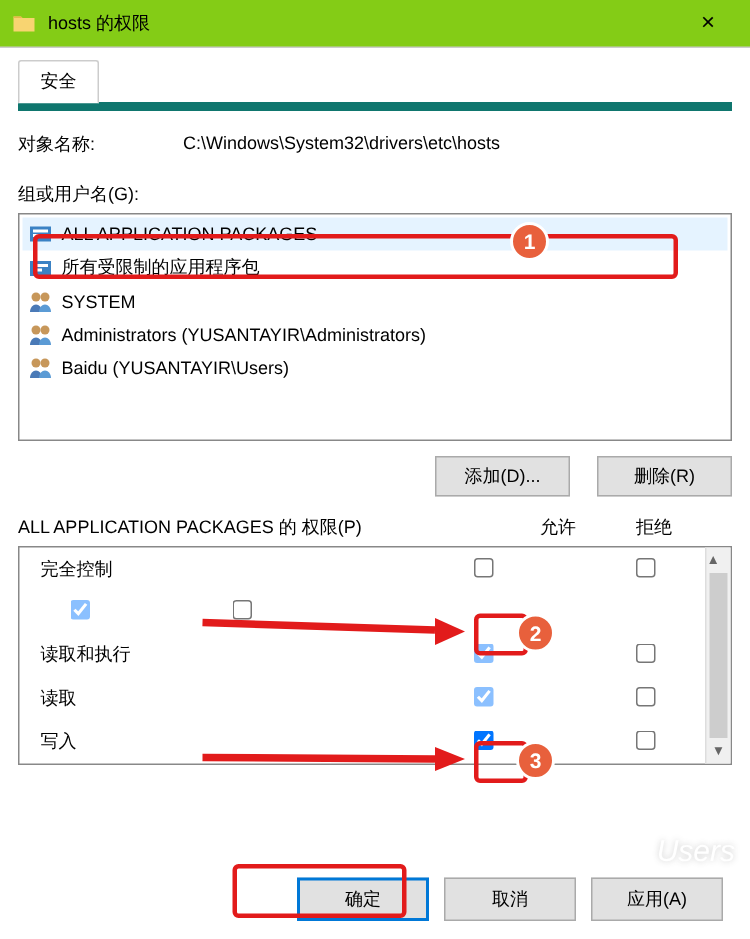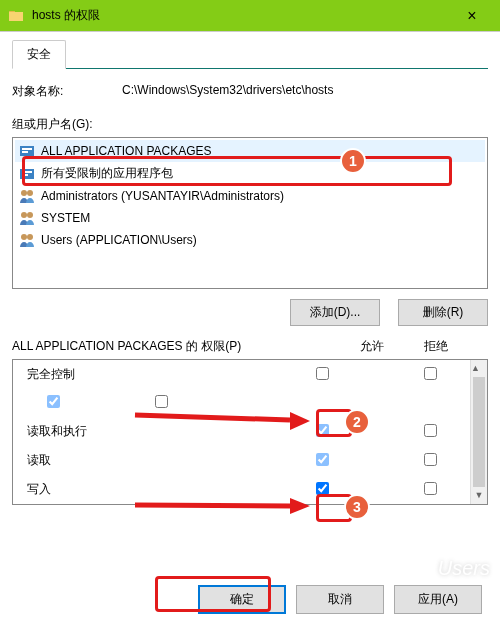--- a/index.html
+++ b/index.html
@@ -4,21 +4,21 @@
 <style>
 * { box-sizing: border-box; margin: 0; padding: 0; font-family: "Microsoft YaHei", "Segoe UI", sans-serif; font-size: 12px; }
 body { background: #fff; width: 500px; height: 626px; position: relative; overflow: hidden; }
 
 .titlebar { height: 32px; display: flex; align-items: center; padding: 0 8px; border-bottom: 1px solid #ccc; background: #84cc16; }
 .titlebar .folder-icon { width: 16px; height: 16px; margin-right: 8px; }
 .titlebar .title { flex: 1; }
 .titlebar .close { width: 40px; text-align: center; font-size: 16px; }
 
 .content { padding: 8px 12px 12px 12px; }
-.tabs { display: flex; border-bottom: 1px solid #0f766e; margin-bottom: 14px; }
+.tabs { display: flex; border-bottom: 6px solid #0f766e; margin-bottom: 14px; }
 .tab { padding: 5px 14px; border: 1px solid #ccc; border-bottom: 1px solid #fff; margin-bottom: -1px; background: #fff; border-radius: 2px 2px 0 0; }
 
 .row { display: flex; margin-bottom: 16px; }
 .row .label { width: 110px; }
 .row .value { flex: 1; }
 
 .groups-label { margin-bottom: 4px; }
 
 .listbox { border: 1px solid #888; background: #fff; padding: 2px; margin-bottom: 10px; position: relative; }
 .list-item { display: flex; align-items: center; padding: 3px 4px; gap: 6px; }
@@ -95,39 +95,39 @@
         </svg>
       <span>所有受限制的应用程序包</span>
     </div>
     <div class="list-item">
       <svg class="icon" viewBox="0 0 16 16">
           <circle cx="5" cy="5" r="3" fill="#c7975a"></circle>
           <circle cx="11" cy="5" r="3" fill="#c7975a"></circle>
           <path d="M1 15c0-3 2-5 4-5s4 2 4 5" fill="#4a7ab7"></path>
           <path d="M7 15c0-3 2-5 4-5s4 2 4 5" fill="#5b9bd5"></path>
         </svg>
-      <span>Administrators (YUSANTAYIR\Administrators)</span>
+      <span>SYSTEM</span>
     </div>
     <div class="list-item">
       <svg class="icon" viewBox="0 0 16 16">
           <circle cx="5" cy="5" r="3" fill="#c7975a"></circle>
           <circle cx="11" cy="5" r="3" fill="#c7975a"></circle>
           <path d="M1 15c0-3 2-5 4-5s4 2 4 5" fill="#4a7ab7"></path>
           <path d="M7 15c0-3 2-5 4-5s4 2 4 5" fill="#5b9bd5"></path>
         </svg>
-      <span>SYSTEM</span>
+      <span>Administrators (YUSANTAYIR\Administrators)</span>
     </div>
     <div class="list-item">
       <svg class="icon" viewBox="0 0 16 16">
           <circle cx="5" cy="5" r="3" fill="#c7975a"></circle>
           <circle cx="11" cy="5" r="3" fill="#c7975a"></circle>
           <path d="M1 15c0-3 2-5 4-5s4 2 4 5" fill="#4a7ab7"></path>
           <path d="M7 15c0-3 2-5 4-5s4 2 4 5" fill="#5b9bd5"></path>
         </svg>
-      <span>Users (APPLICATION\Users)</span>
+      <span>Baidu (YUSANTAYIR\Users)</span>
     </div>
   </div>
 
   <div class="btn-row">
     <button class="btn">添加(D)...</button>
     <button class="btn">删除(R)</button>
   </div>
 
   <div class="perm-header">
     <div class="label" style="white-space:pre-line;">ALL APPLICATION PACKAGES 的 权限(P)</div>

